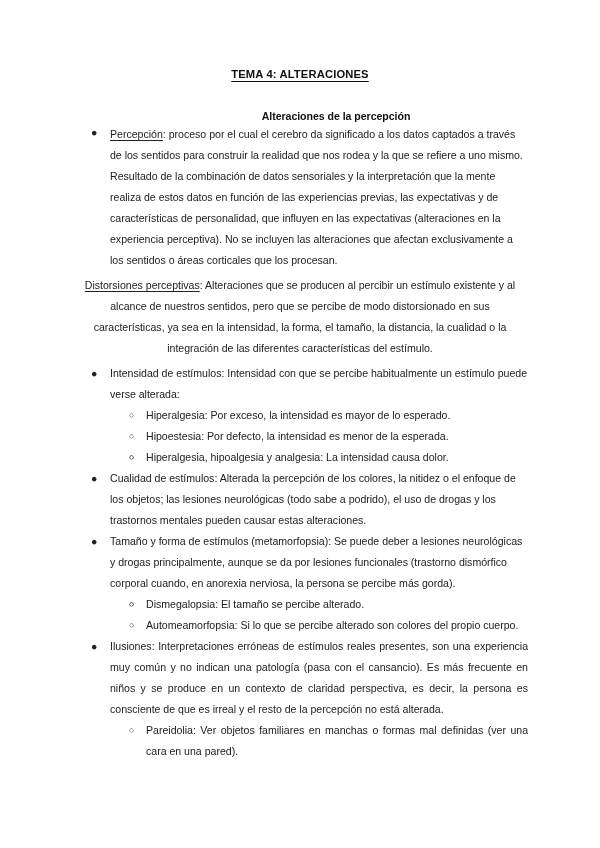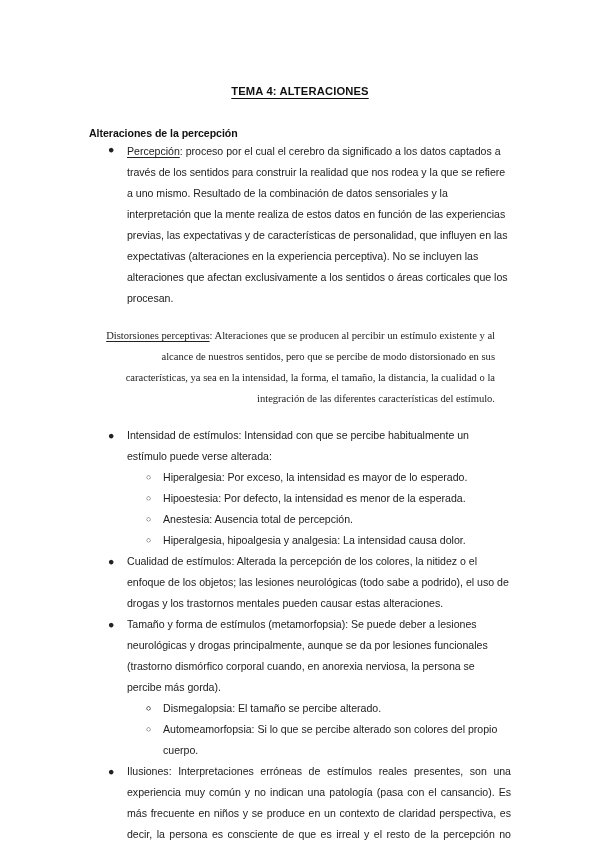--- a/index.html
+++ b/index.html
@@ -12,21 +12,21 @@
     height: 848px;
     font-family: "Liberation Sans", sans-serif;
     color: #1c1c1c;
     -webkit-font-smoothing: antialiased;
   }
   .page {
     position: relative;
     width: 600px;
     height: 848px;
     box-sizing: border-box;
-    padding: 17px;
+    padding: 0;
     overflow: hidden;
     background: #ffffff;
   }
   .doc-title {
     text-align: center;
     font-size: 11.2px;
     font-weight: bold;
     letter-spacing: 0.15px;
     text-decoration: underline;
     text-underline-offset: 2.5px;
@@ -35,35 +35,35 @@
     color: #111111;
   }
   .section-heading {
     font-size: 10.6px;
     font-weight: bold;
     margin: 0;
     padding-left: 72px;
     padding-top: 30px;
     color: #111111;
     letter-spacing: -0.05px;
+    text-align: center;
   }
   
   .block {
     font-size: 10.6px;
     line-height: 21px;
     color: #222222;
     letter-spacing: -0.02px;
   }
   
   .para-flush {
-    margin: 16px;
+    margin: 4px;
     padding-left: 72px;
     padding-right: 72px;
-    text-align: right;
-    font-family: Liberation Serif, serif;
+    text-align: center;
   }
   
   .li1 {
     position: relative;
     margin: 0;
     padding-left: 110px;
     padding-right: 72px;
     text-align: left;
   }
   .li1 > .bullet {
@@ -130,21 +130,20 @@
   <div class="block li2">
     <span class="bullet">○</span>
     <span>Hiperalgesia: Por exceso, la intensidad es mayor de lo esperado.</span>
   </div>
   <div class="block li2">
     <span class="bullet">○</span>
     <span>Hipoestesia: Por defecto, la intensidad es menor de la esperada.</span>
   </div>
   <div class="block li2">
     <span class="bullet">○</span>
-    <span>Anestesia: Ausencia total de percepción.</span>
   </div>
   <div class="block li2">
     <span class="bullet">○</span>
     <span>Hiperalgesia, hipoalgesia y analgesia: La intensidad causa dolor.</span>
   </div>
 
   <div class="block li1">
     <span class="bullet">●</span>
     <span>Cualidad de estímulos: Alterada la percepción de los colores, la nitidez o el enfoque de los objetos; las lesiones neurológicas (todo sabe a podrido), el uso de drogas y los trastornos mentales pueden causar estas alteraciones.</span>
   </div>
@@ -166,15 +165,16 @@
     <span>Automeamorfopsia: Si lo que se percibe alterado son colores del propio cuerpo.</span>
   </div>
 
   <div class="block li1 justify">
     <span class="bullet">●</span>
     <span>Ilusiones: Interpretaciones erróneas de estímulos reales presentes, son una experiencia muy común y no indican una patología (pasa con el cansancio). Es más frecuente en niños y se produce en un contexto de claridad perspectiva, es decir, la persona es consciente de que es irreal y el resto de la percepción no está alterada.</span>
   </div>
 
   <div class="block li2 justify">
     <span class="bullet">○</span>
+    <span>Pareidolia: Ver objetos familiares en manchas o formas mal definidas (ver una cara en una pared).</span>
   </div>
 
 </div>
 
 </body></html>

